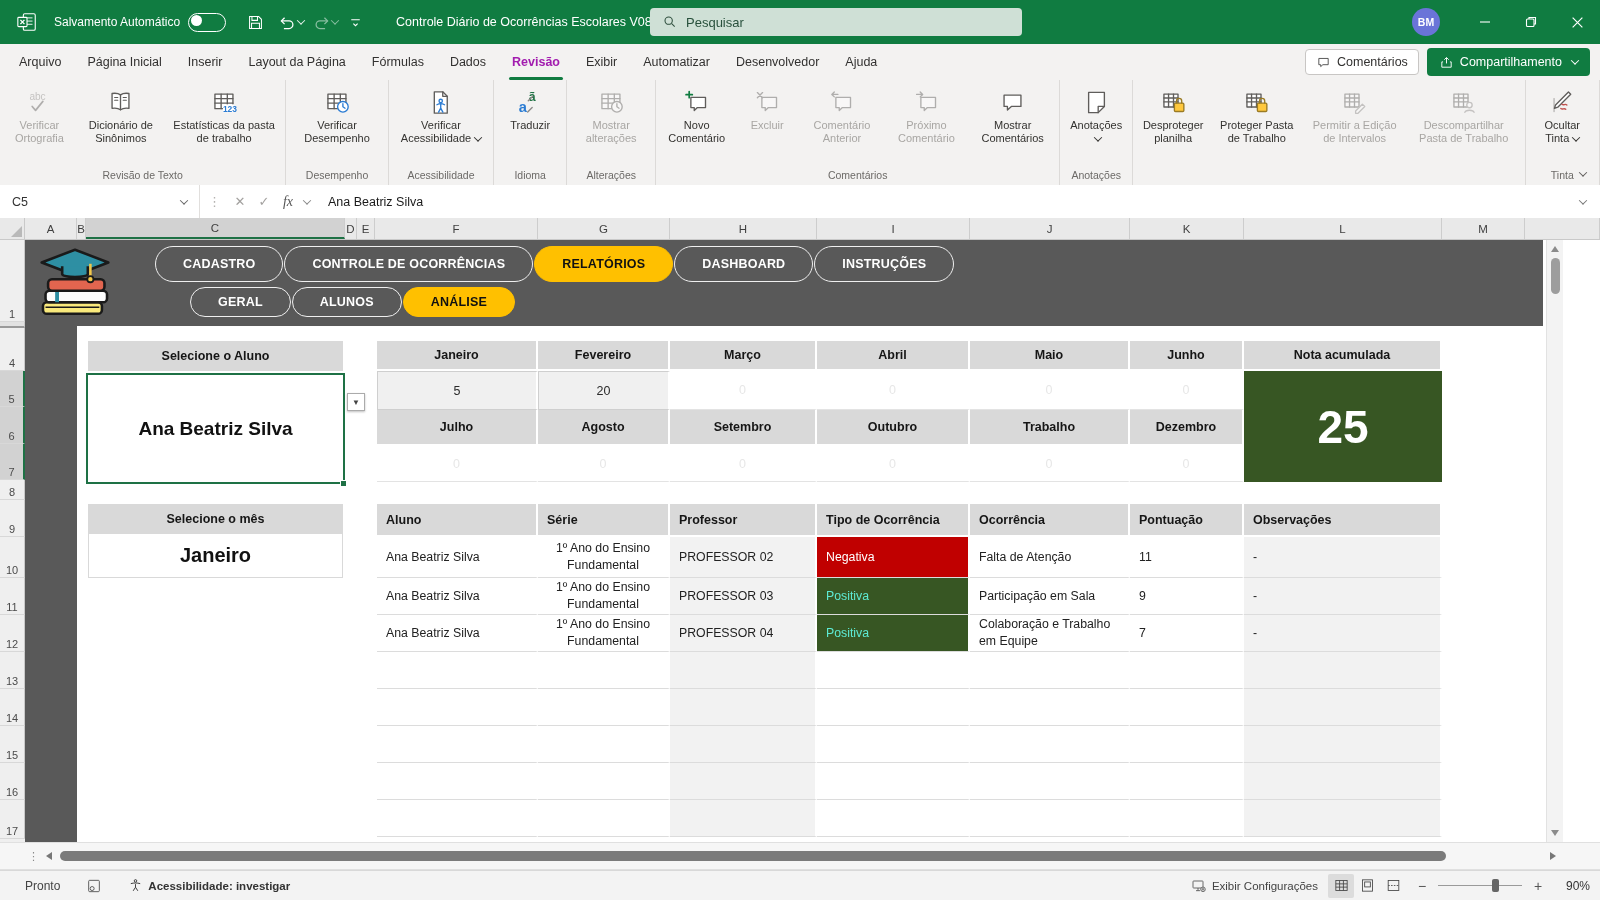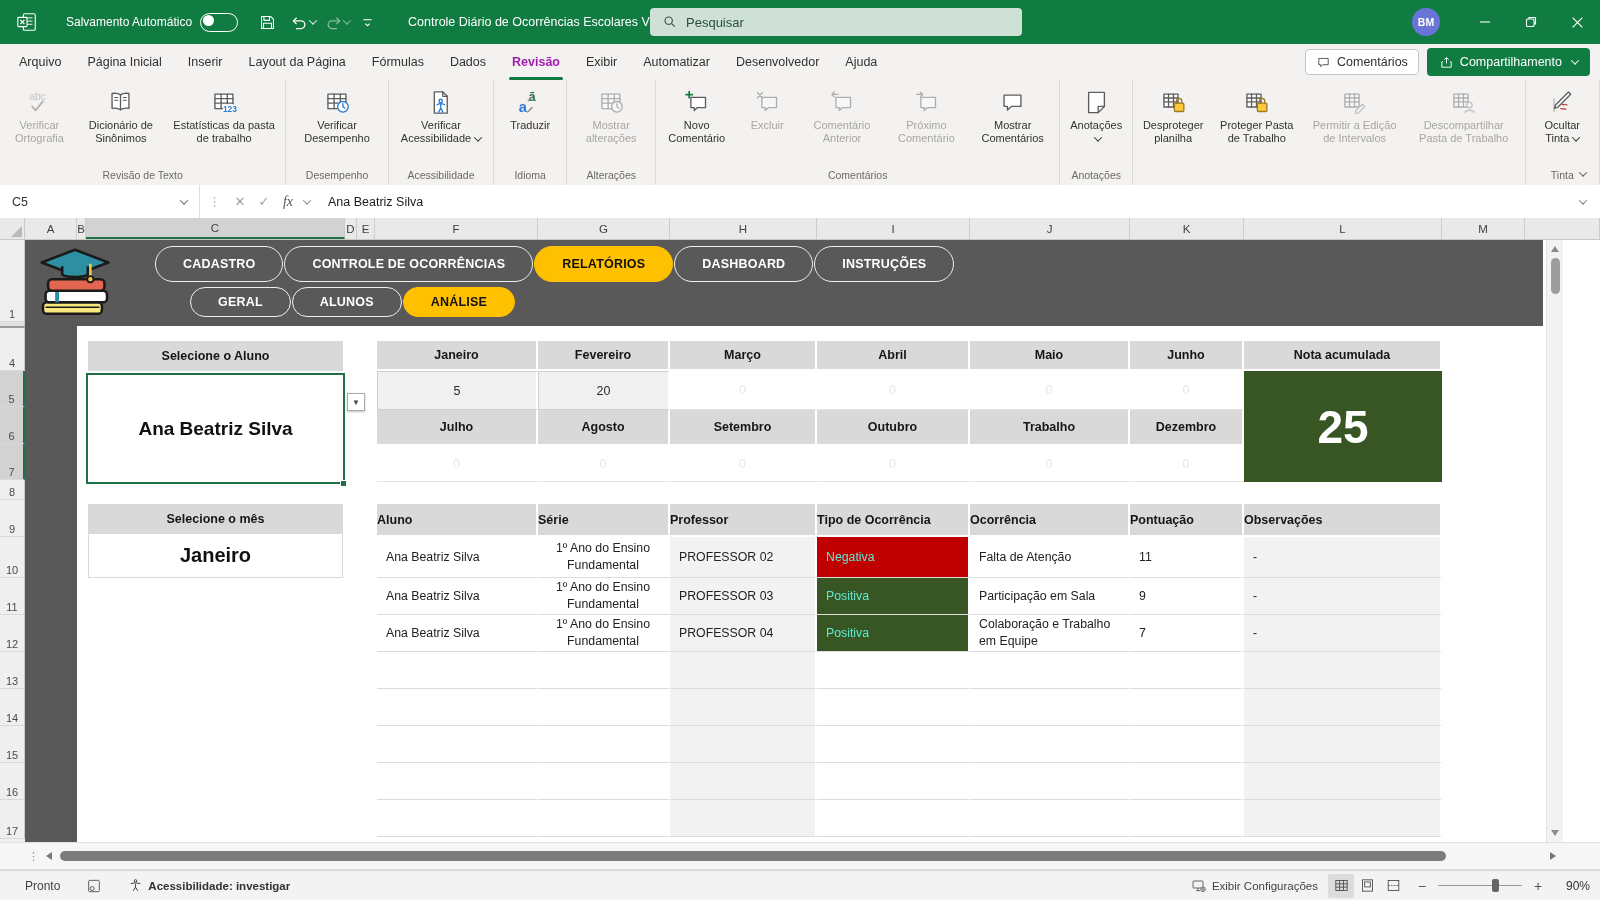--- a/index.html
+++ b/index.html
@@ -2,21 +2,21 @@
 <html><head>
 <meta charset="utf-8">
 <style>
   html,body{margin:0;padding:0;background:#777;}
   #app{position:relative;width:1600px;height:900px;background:#fff;overflow:hidden;
        font-family:"Liberation Sans","DejaVu Sans",sans-serif;-webkit-font-smoothing:antialiased;color:#333;}
   .chev{display:inline-block;width:5px;height:5px;border-right:1.4px solid currentColor;border-bottom:1.4px solid currentColor;transform:rotate(45deg) translate(-1px,-1px);margin-left:4px;vertical-align:middle;}
   
   .titlebar{position:absolute;left:0;top:0;width:1600px;height:44px;background:#107C41;color:#fff;display:flex;align-items:center;}
   .tb-icon{margin-left:16px;display:flex;}
-  .tb-autosave{display:flex;align-items:center;margin-left:28px;font-size:12px;gap:8px;}
+  .tb-autosave{display:flex;align-items:center;margin-left:16px;font-size:12px;gap:8px;}
   .toggle{width:36px;height:17px;border:1.5px solid #fff;border-radius:10px;position:relative;}
   .toggle .knob{position:absolute;left:2px;top:1.5px;width:11px;height:11px;border-radius:50%;background:#fff;}
   .tb-btn{width:30px;height:30px;display:flex;align-items:center;justify-content:center;border-radius:3px;margin-left:2px;}
   .tb-btn.dis{opacity:.5;}
   .tb-chev{color:#fff;opacity:.9;font-size:9px;margin-left:-4px;}
   .tb-title{margin-left:26px;font-size:12.5px;white-space:nowrap;display:flex;align-items:center;gap:7px;}
   .searchbox{position:absolute;left:650px;top:8px;width:372px;height:28px;background:#cfe0d6;border-radius:4px;display:flex;align-items:center;color:#28503c;font-size:13px;gap:8px;padding-left:12px;box-sizing:border-box;}
   .tb-right{position:absolute;right:0;top:0;height:44px;display:flex;align-items:center;}
   .avatar{width:28px;height:28px;border-radius:50%;background:#6a74d8;color:#fff;font-size:10.5px;font-weight:bold;display:flex;align-items:center;justify-content:center;margin-right:22px;}
   .wbtn{width:46px;height:44px;display:flex;align-items:center;justify-content:center;color:#fff;font-size:14px;}
@@ -77,25 +77,25 @@
   .mesval{position:absolute;left:88px;top:293px;width:255px;height:45px;border:1px solid #d9d9d9;display:flex;align-items:center;justify-content:center;font-weight:bold;font-size:20px;color:#111;box-sizing:border-box;}
   
   .months{position:absolute;left:377px;top:101px;display:grid;grid-template-columns:161px 132px 147px 153px 160px 114px 198px;grid-template-rows:30px 39px 36px 36px;}
   .mh{background:#d9d9d9;border-right:2px solid #fff;border-bottom:2px solid #fff;display:flex;align-items:center;justify-content:center;font-weight:bold;font-size:12.5px;color:#161616;box-sizing:border-box;}
   .mv{background:#fff;border-right:2px solid #fff;border-bottom:1px solid #e3e3e3;display:flex;align-items:center;justify-content:center;font-size:12.5px;color:#2b2b2b;box-sizing:border-box;}
   .mv.hl{background:#f0f0f0;border:1px solid #cfcfcf;border-right:2px solid #fff;}
   .mv.zero{color:#e7e7e7;}
   .nota{grid-column:7;grid-row:2 / span 3;background:#375623;color:#fff;display:flex;align-items:center;justify-content:center;font-weight:bold;font-size:46px;}
   
   .otable{position:absolute;left:377px;top:264px;display:grid;grid-template-columns:161px 132px 147px 153px 160px 114px 198px;grid-auto-rows:37px;grid-template-rows:33px 41px 37px 37px;}
-  .th{background:#d9d9d9;border-right:2px solid #fff;border-bottom:2px solid #fff;display:flex;align-items:center;font-weight:bold;font-size:12.5px;color:#161616;box-sizing:border-box;}
+  .th{background:#d9d9d9;border-right:2px solid #fff;border-bottom:2px solid #fff;display:flex;align-items:center;font-weight:bold;font-size:12.5px;color:#161616;padding-left:9px;box-sizing:border-box;}
   .td{background:#fff;border-right:2px solid #fff;border-bottom:1px solid #dcdcdc;display:flex;align-items:center;font-size:12.3px;color:#222;padding-left:9px;box-sizing:border-box;line-height:1.35;}
   .td.center{justify-content:center;padding-left:0;text-align:center;}
   .td.shade{background:#f2f2f2;}
-  .td.neg{background:#C00000;color:#5eead4;}
+  .td.neg{background:#C00000;color:#ffffff;}
   .td.pos{background:#375623;color:#5eead4;}
   
   .vscroll{position:absolute;left:1546px;top:0;width:17px;height:602px;background:#f3f3f3;border-left:1px solid #e2e2e2;box-sizing:border-box;}
   .varrow{position:absolute;left:4px;width:0;height:0;border-left:4.5px solid transparent;border-right:4.5px solid transparent;}
   .varrow.up{top:6px;border-bottom:6px solid #8b8b8b;}
   .varrow.down{bottom:6px;border-top:6px solid #8b8b8b;}
   .vthumb{position:absolute;left:3.5px;top:18px;width:9px;height:36px;background:#9d9d9d;border-radius:5px;}
   .hscrollrow{position:absolute;left:0;top:842px;width:1600px;height:28px;background:#f6f6f6;border-top:1px solid #e0e0e0;border-bottom:1px solid #e0e0e0;box-sizing:border-box;}
   .hgrip{position:absolute;left:28px;top:7px;color:#8a8a8a;font-size:11px;letter-spacing:1px;}
   .harrow{position:absolute;top:9px;width:0;height:0;border-top:4.5px solid transparent;border-bottom:4.5px solid transparent;}

